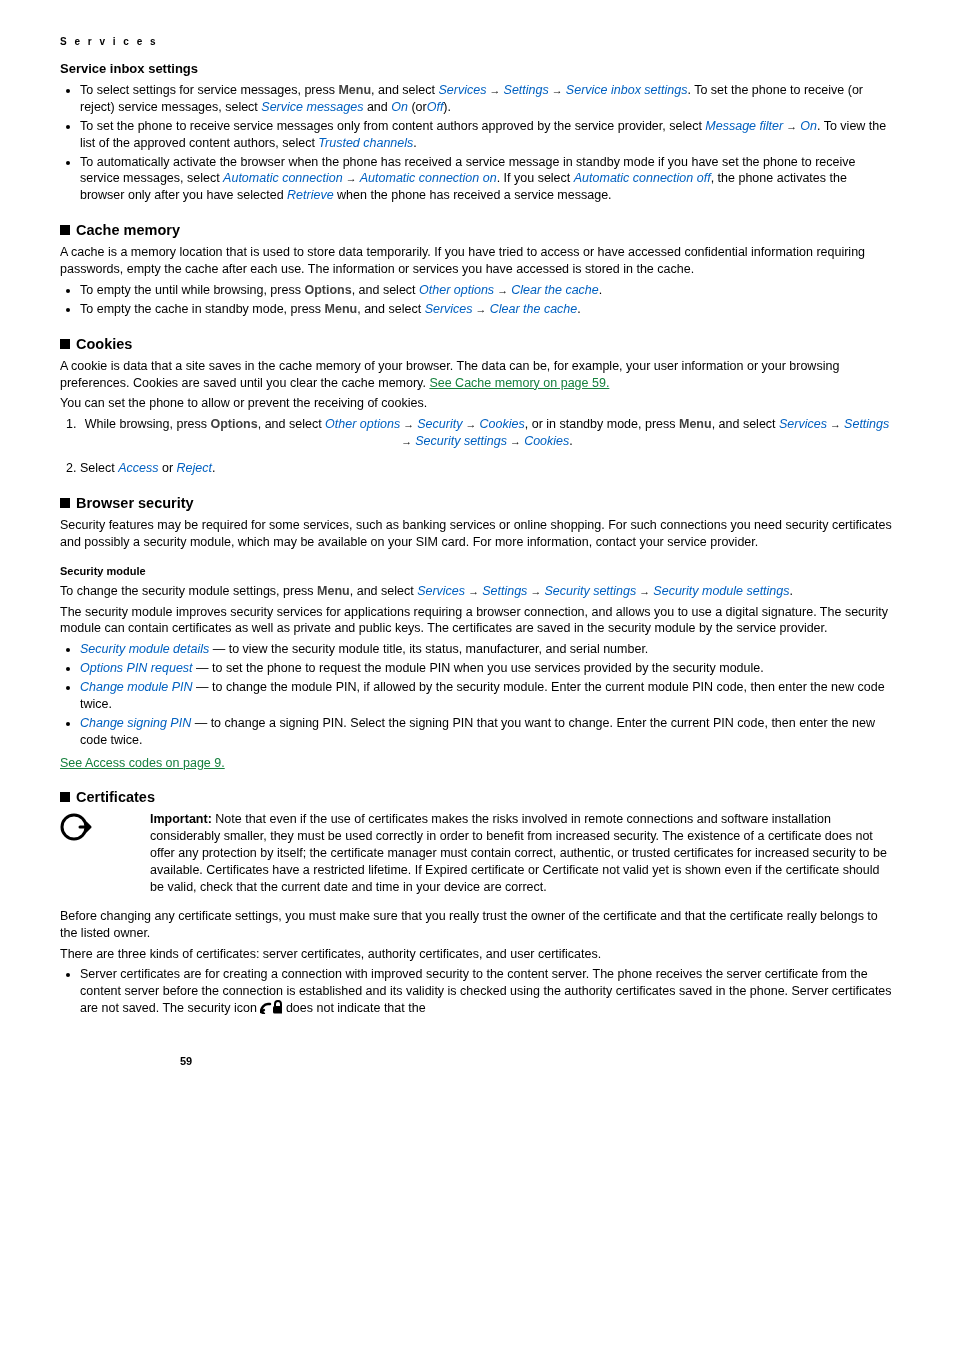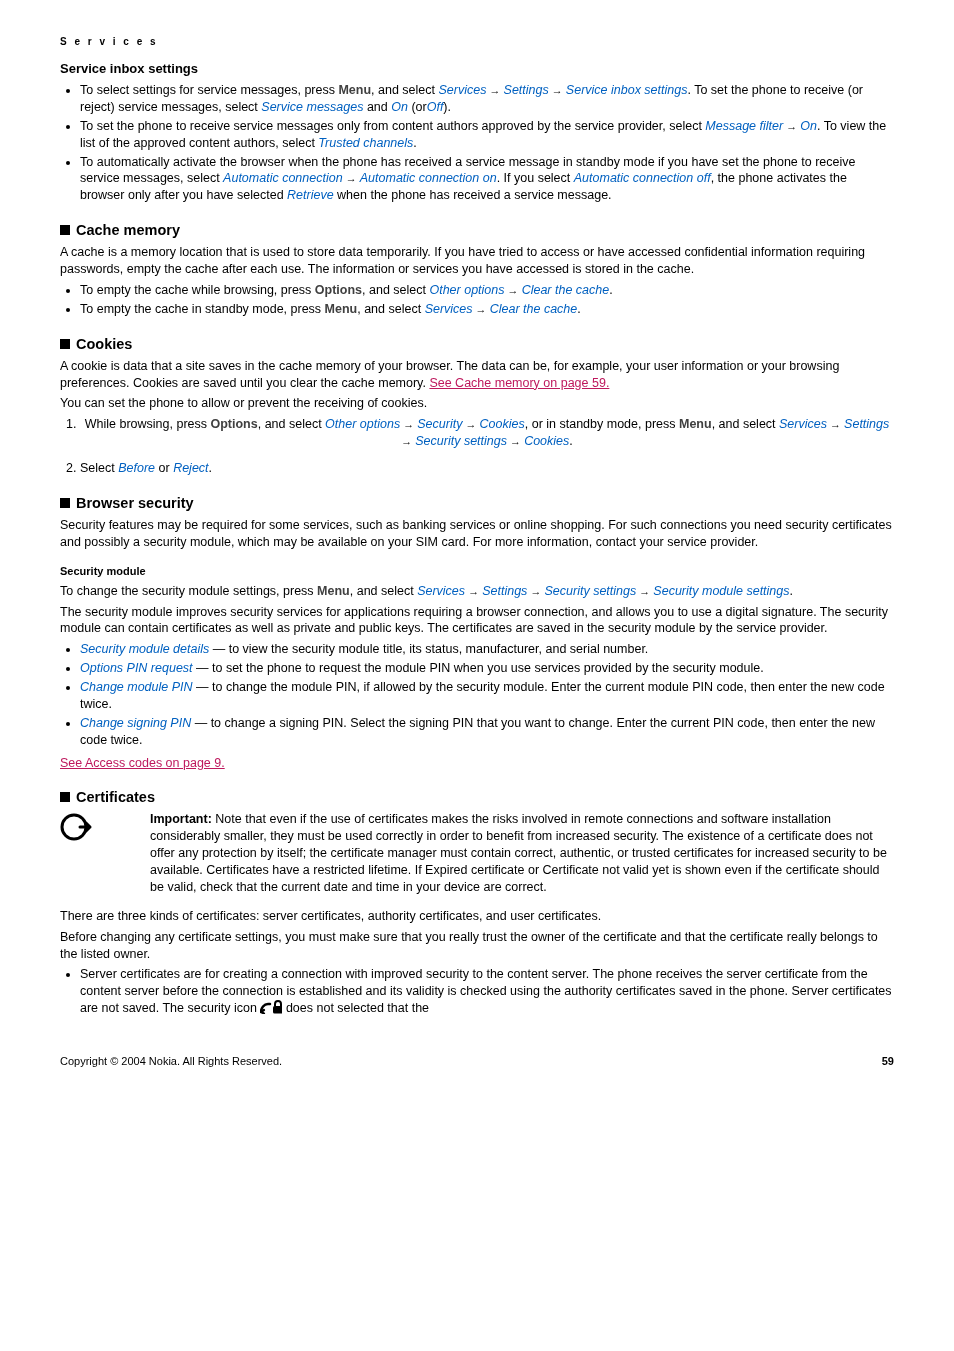--- a/index.html
+++ b/index.html
@@ -55,21 +55,21 @@
     line-height: 1.35;
     margin-bottom: 2px;
   }
   .step-li {
     margin-bottom: 10px;
     text-align: center;
   }
   .it-bl { color: #0060c0; font-style: italic; }
   .b-bl { color: #404040; font-weight: bold; }
   .arrow { font-size: 11px; }
-  .u-ln { color: #be185d; text-decoration: underline; }
+  .u-ln { color: #15803d; text-decoration: underline; }
   .h3 {
     font-weight: bold;
     font-size: 11px;
     margin-top: 14px;
     margin-bottom: 6px;
   }
   .important-block {
     display: flex;
     margin-top: 6px;
     margin-bottom: 8px;
@@ -109,38 +109,38 @@
     </li>
     <li>
       <span>To automatically activate the browser when the phone has received a service message in standby mode if you have set the phone to receive service messages, select </span><span class="it-bl">Automatic connection</span><span class="arrow">  →  </span><span class="it-bl">Automatic connection on</span><span>. If you select </span><span class="it-bl">Automatic connection off</span><span>, the phone activates the browser only after you have selected </span><span class="it-bl">Retrieve</span><span> when the phone has received a service message.</span>
     </li>
   </ul>
 
   <div class="h2"><span class="square"></span><span>Cache memory</span></div>
   <p>A cache is a memory location that is used to store data temporarily. If you have tried to access or have accessed confidential information requiring passwords, empty the cache after each use. The information or services you have accessed is stored in the cache.</p>
   <ul>
     <li>
-      <span>To empty the cache while browsing, press </span><span class="b-bl">Options</span><span>, and select </span><span class="it-bl">Other options</span><span class="arrow">  →  </span><span class="it-bl">Clear the cache</span><span>.</span>
+      <span>To empty the until while browsing, press </span><span class="b-bl">Options</span><span>, and select </span><span class="it-bl">Other options</span><span class="arrow">  →  </span><span class="it-bl">Clear the cache</span><span>.</span>
     </li>
     <li>
       <span>To empty the cache in standby mode, press </span><span class="b-bl">Menu</span><span>, and select </span><span class="it-bl">Services</span><span class="arrow">  →  </span><span class="it-bl">Clear the cache</span><span>.</span>
     </li>
   </ul>
 
   <div class="h2"><span class="square"></span><span>Cookies</span></div>
   <p>
     <span>A cookie is data that a site saves in the cache memory of your browser. The data can be, for example, your user information or your browsing preferences. Cookies are saved until you clear the cache memory. </span><a class="u-ln" href="#">See Cache memory on page 59.</a>
   </p>
   <p>You can set the phone to allow or prevent the receiving of cookies.</p>
   <ol>
     <li class="step-li">
       <span>While browsing, press </span><span class="b-bl">Options</span><span>, and select </span><span class="it-bl">Other options</span><span class="arrow">  →  </span><span class="it-bl">Security</span><span class="arrow">  →  </span><span class="it-bl">Cookies</span><span>, or in standby mode, press </span><span class="b-bl">Menu</span><span>, and select </span><span class="it-bl">Services</span><span class="arrow">  →  </span><span class="it-bl">Settings</span><span class="arrow">  →  </span><span class="it-bl">Security settings</span><span class="arrow">  →  </span><span class="it-bl">Cookies</span><span>.</span>
     </li>
     <li>
-      <span>Select </span><span class="it-bl">Before</span><span> or </span><span class="it-bl">Reject</span><span>.</span>
+      <span>Select </span><span class="it-bl">Access</span><span> or </span><span class="it-bl">Reject</span><span>.</span>
     </li>
   </ol>
 
   <div class="h2"><span class="square"></span><span>Browser security</span></div>
   <p>Security features may be required for some services, such as banking services or online shopping. For such connections you need security certificates and possibly a security module, which may be available on your SIM card. For more information, contact your service provider.</p>
 
   <div class="h3">Security module</div>
   <p>
     <span>To change the security module settings, press </span><span class="b-bl">Menu</span><span>, and select </span><span class="it-bl">Services</span><span class="arrow">  →  </span><span class="it-bl">Settings</span><span class="arrow">  →  </span><span class="it-bl">Security settings</span><span class="arrow">  →  </span><span class="it-bl">Security module settings</span><span>.</span>
   </p>
@@ -160,32 +160,31 @@
         <ellipse cx="14" cy="14" rx="12" ry="12" fill="none" stroke="#000" stroke-width="3"></ellipse>
         <path d="M20 14 L30 14 L26 10 M30 14 L26 18" fill="none" stroke="#000" stroke-width="3" stroke-linecap="round" stroke-linejoin="round"></path>
       </svg>
     </div>
     <div>
       <p>
         <b>Important:  </b><span>Note that even if the use of certificates makes the risks involved in remote connections and software installation considerably smaller, they must be used correctly in order to benefit from increased security. The existence of a certificate does not offer any protection by itself; the certificate manager must contain correct, authentic, or trusted certificates for increased security to be available. Certificates have a restricted lifetime. If Expired certificate or Certificate not valid yet is shown even if the certificate should be valid, check that the current date and time in your device are correct.</span>
       </p>
     </div>
   </div>
+  <p>Before changing any certificate settings, you must make sure that you really trust the owner of the certificate and that the certificate really belongs to the listed owner.</p>
   <p>There are three kinds of certificates: server certificates, authority certificates, and user certificates.</p>
-  <p>Before changing any certificate settings, you must make sure that you really trust the owner of the certificate and that the certificate really belongs to the listed owner.</p>
   <ul>
     <li>
       <span>Server certificates are for creating a connection with improved security to the content server. The phone receives the server certificate from the content server before the connection is established and its validity is checked using the authority certificates saved in the phone. Server certificates are not saved. The security icon </span>
       <svg class="sec-icon" width="22" height="14" viewBox="0 0 22 14">
         <path d="M1 12 C1 8 4 4 8 4 L10 4" fill="none" stroke="#000" stroke-width="2.5" stroke-linecap="round"></path>
         <path d="M1 12 L4 10 M1 12 L4 13.5" fill="none" stroke="#000" stroke-width="2.2" stroke-linecap="round"></path>
         <path d="M15 6 L15 4 A3 3 0 0 1 21 4 L21 6" fill="none" stroke="#000" stroke-width="2"></path>
         <rect x="13" y="6" width="10" height="7.5" rx="1.5" fill="#000"></rect>
       </svg>
-      <span> does not selected that the</span>
+      <span> does not indicate that the</span>
     </li>
   </ul>
 
   <div class="footer">
-    <span class="copy">Copyright © 2004 Nokia. All Rights Reserved.</span>
     <span class="pn">59</span>
   </div>
 </div>
 
 </body></html>

